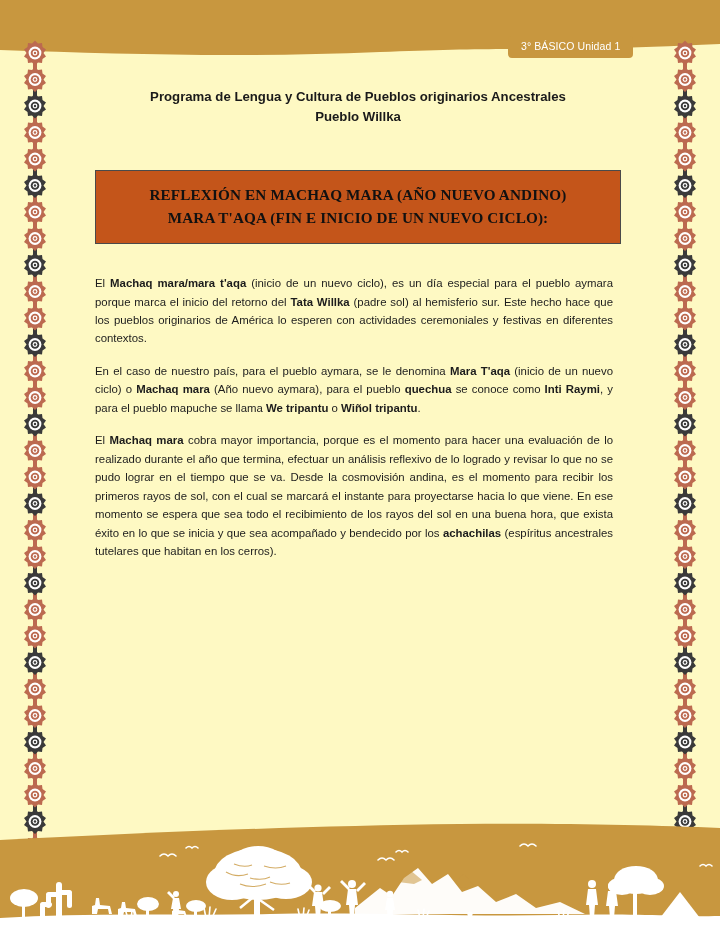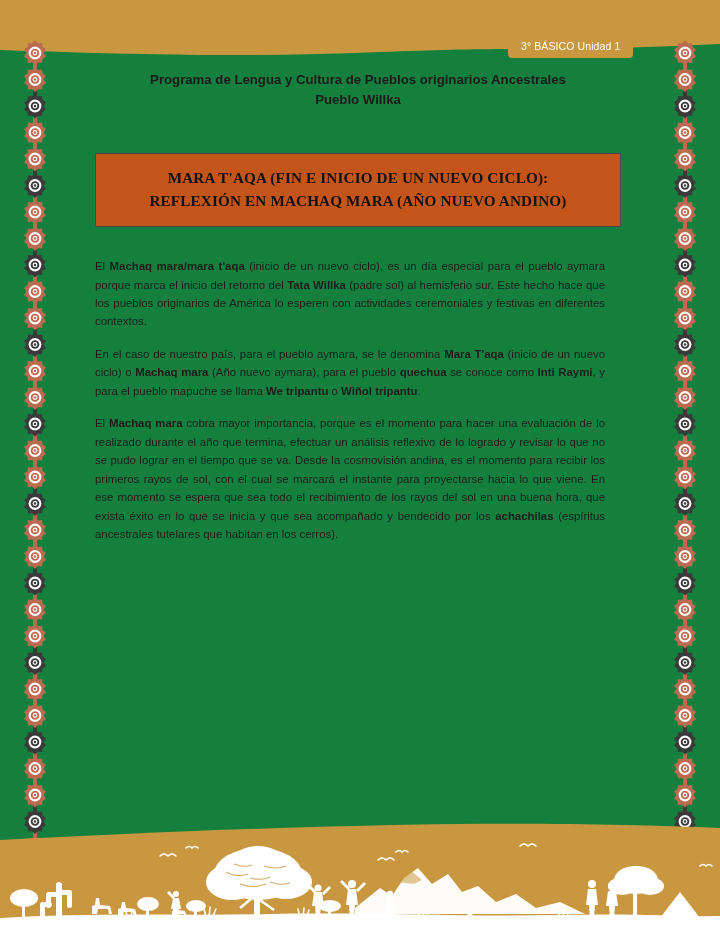--- a/index.html
+++ b/index.html
@@ -8,21 +8,21 @@
     background: #ffffff;
   }
   body {
     font-family: "Liberation Sans", sans-serif;
   }
   #page {
     position: relative;
     width: 720px;
     height: 932px;
     overflow: hidden;
-    background: #15803d;
+    background: #fef9c3;
   }
 
   
   .header-band {
     position: absolute;
     top: 0; left: 0;
     width: 720px;
     height: 62px;
     pointer-events: none;
   }
@@ -48,21 +48,21 @@
     width: 26px;
     height: 815px;
     overflow: hidden;
   }
   .side-border.left  { left: 22px; }
   .side-border.right { left: 672px; }
 
   
   .content {
     position: absolute;
-    top: 70px;
+    top: 87px;
     left: 95px;
     width: 526px;
   }
 
   .doc-title {
     text-align: center;
     font-size: 13.2px;
     font-weight: bold;
     color: #1a1a1a;
     line-height: 1.55;
@@ -85,21 +85,21 @@
   .title-box .tline { display: block; }
 
   .body-text {
     margin-top: 30px;
   }
   .para {
     text-align: justify;
     font-size: 11.4px;
     line-height: 1.62;
     color: #1c1c1c;
-    margin: 0 16px 14px 0;
+    margin: 0 8px 14px 0;
   }
   .para:last-child { margin-bottom: 0; }
   .para b { font-weight: bold; }
 
   
   .footer-art {
     position: absolute;
     left: 0;
     bottom: 0;
     width: 720px;
@@ -260,22 +260,22 @@
   </svg>
 
   <div class="content">
 
     <div class="doc-title">
       <span>Programa de Lengua y Cultura de Pueblos originarios Ancestrales</span><br>
       <span>Pueblo Willka</span>
     </div>
 
     <div class="title-box">
+      <span class="tline">REFLEXIÓN EN MACHAQ MARA (AÑO NUEVO ANDINO)</span>
       <span class="tline">MARA T'AQA (FIN E INICIO DE UN NUEVO CICLO):</span>
-      <span class="tline">REFLEXIÓN EN MACHAQ MARA (AÑO NUEVO ANDINO)</span>
     </div>
 
     <div class="body-text" id="body-text">
         <p class="para"><span>El </span><b>Machaq mara/mara t'aqa</b><span> (inicio de un nuevo ciclo), es un día especial para el pueblo aymara porque marca el inicio del retorno del </span><b>Tata Willka</b><span> (padre sol) al hemisferio sur. Este hecho hace que los pueblos originarios de América lo esperen con actividades ceremoniales y festivas en diferentes contextos.</span></p>
         <p class="para"><span>En el caso de nuestro país, para el pueblo aymara, se le denomina </span><b>Mara T'aqa</b><span> (inicio de un nuevo ciclo) o </span><b>Machaq mara</b><span> (Año nuevo aymara), para el pueblo </span><b>quechua</b><span> se conoce como </span><b>Inti Raymi</b><span>, y para el pueblo mapuche se llama </span><b>We tripantu</b><span> o </span><b>Wiñol tripantu</b><span>.</span></p>
         <p class="para"><span>El </span><b>Machaq mara</b><span> cobra mayor importancia, porque es el momento para hacer una evaluación de lo realizado durante el año que termina, efectuar un análisis reflexivo de lo logrado y revisar lo que no se pudo lograr en el tiempo que se va. Desde la cosmovisión andina, es el momento para recibir los primeros rayos de sol, con el cual se marcará el instante para proyectarse hacia lo que viene. En ese momento se espera que sea todo el recibimiento de los rayos del sol en una buena hora, que exista éxito en lo que se inicia y que sea acompañado y bendecido por los </span><b>achachilas</b><span> (espíritus ancestrales tutelares que habitan en los cerros).</span></p>
       </div>
 
   </div>
 

